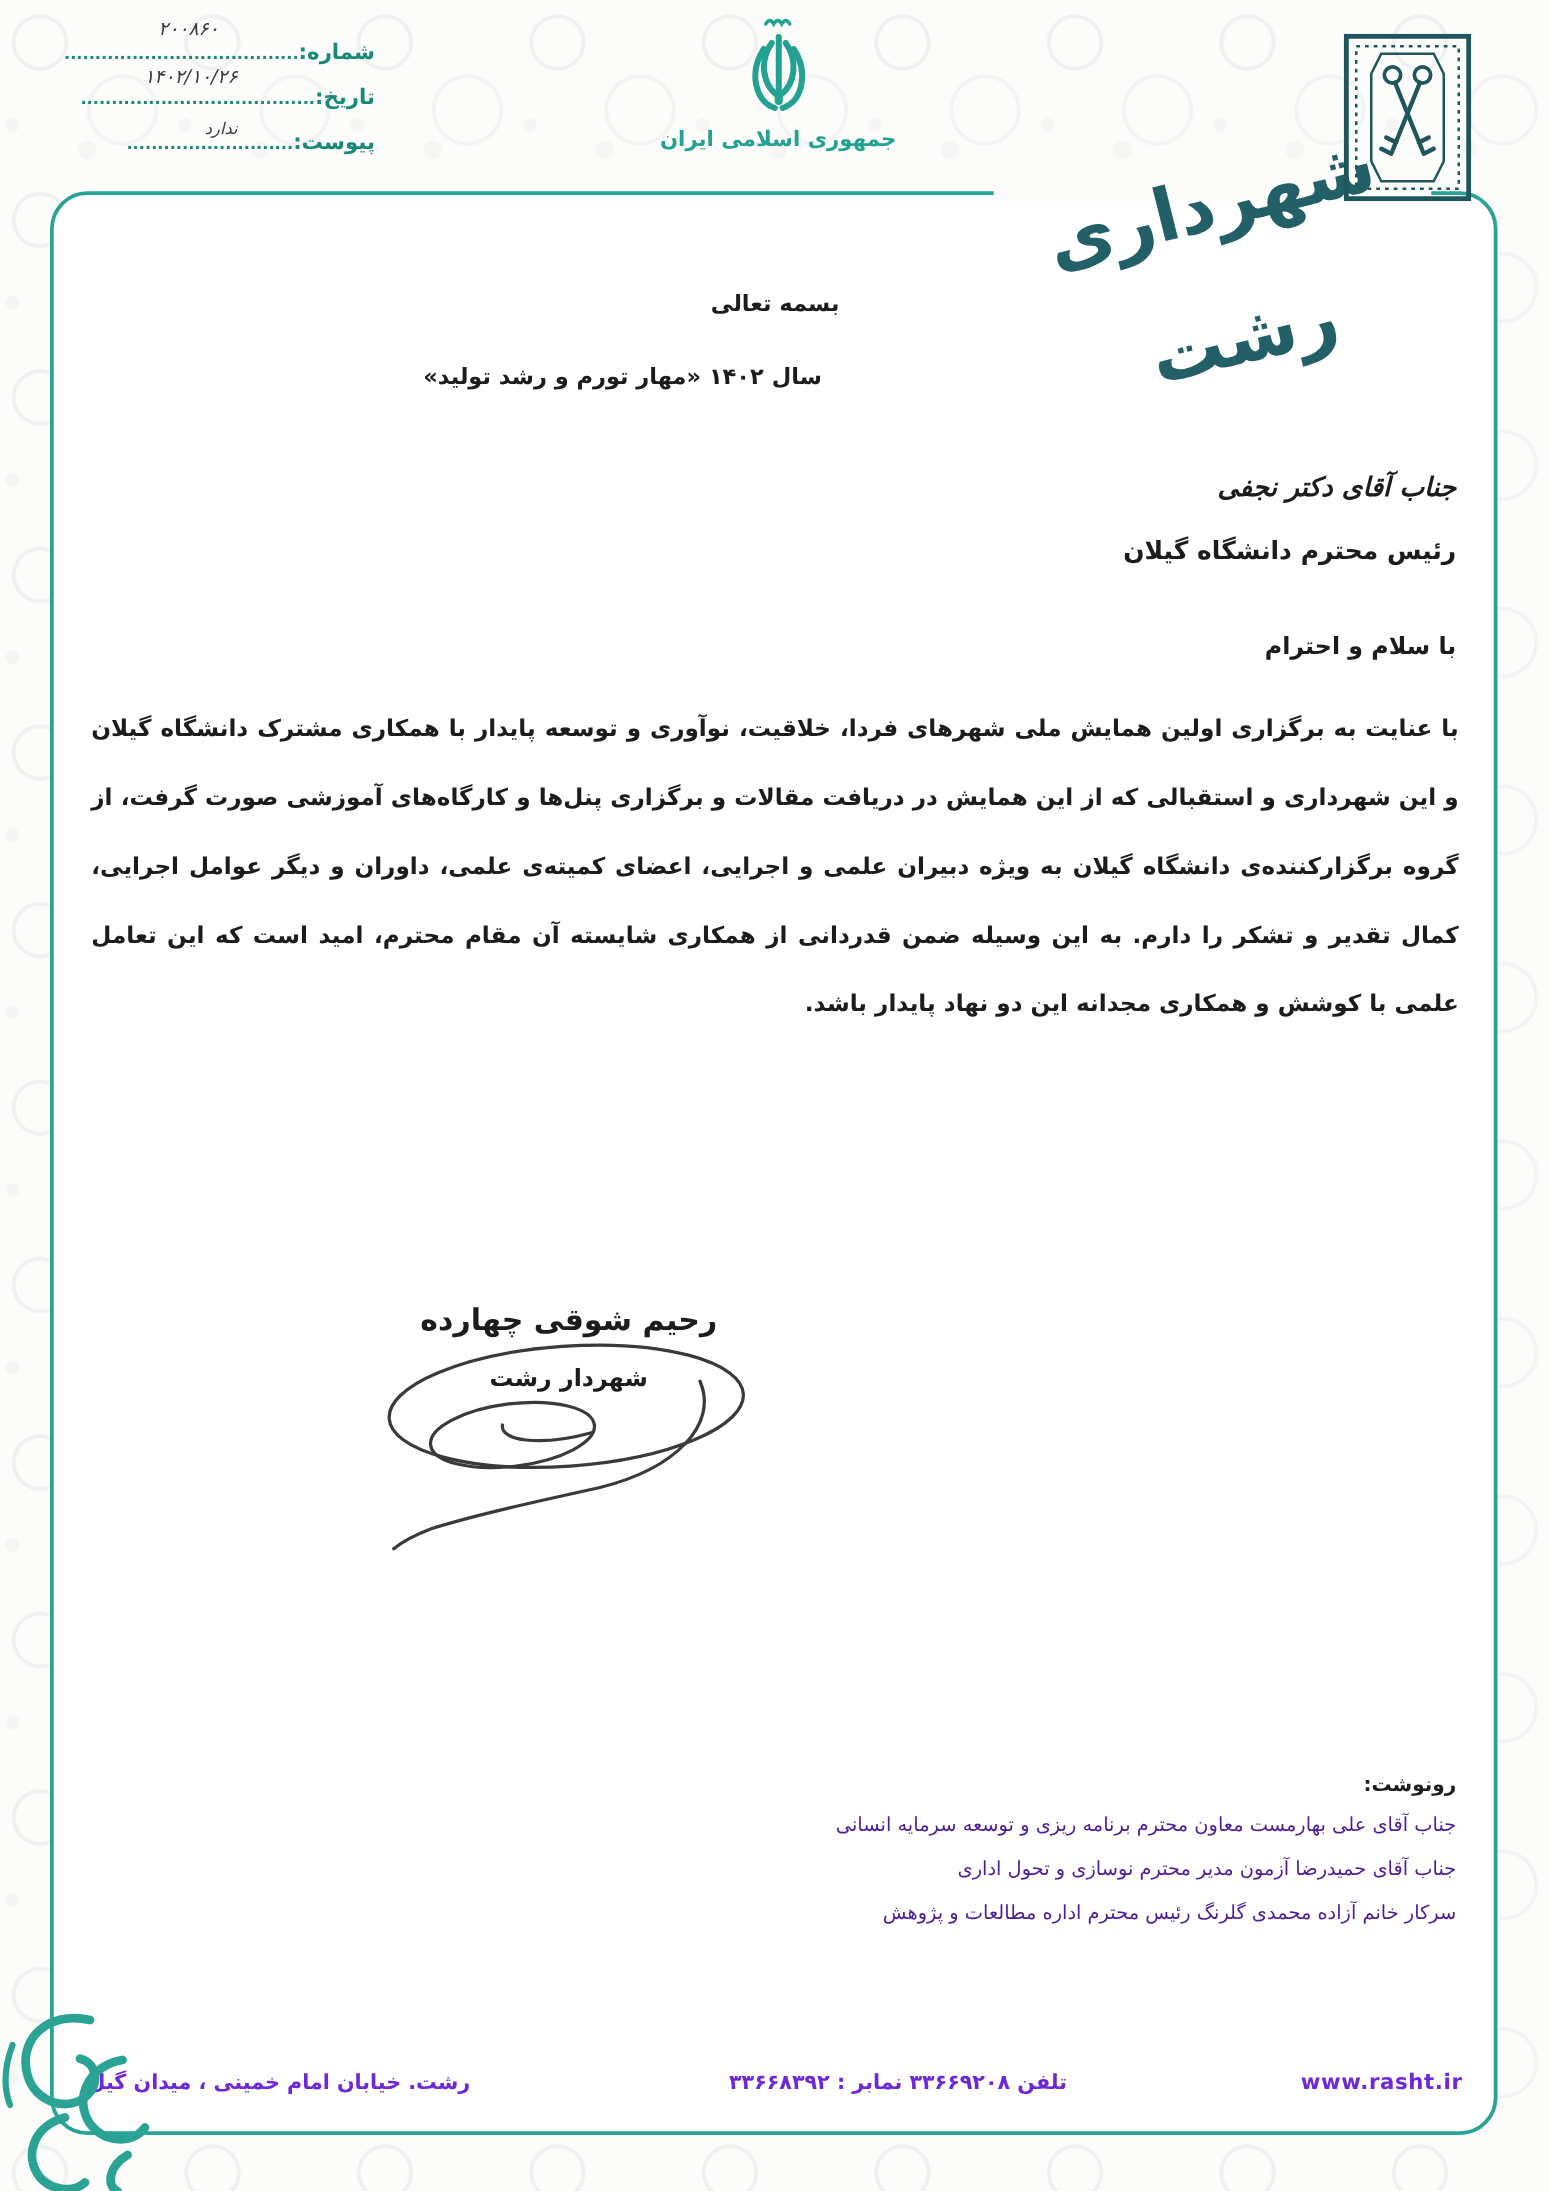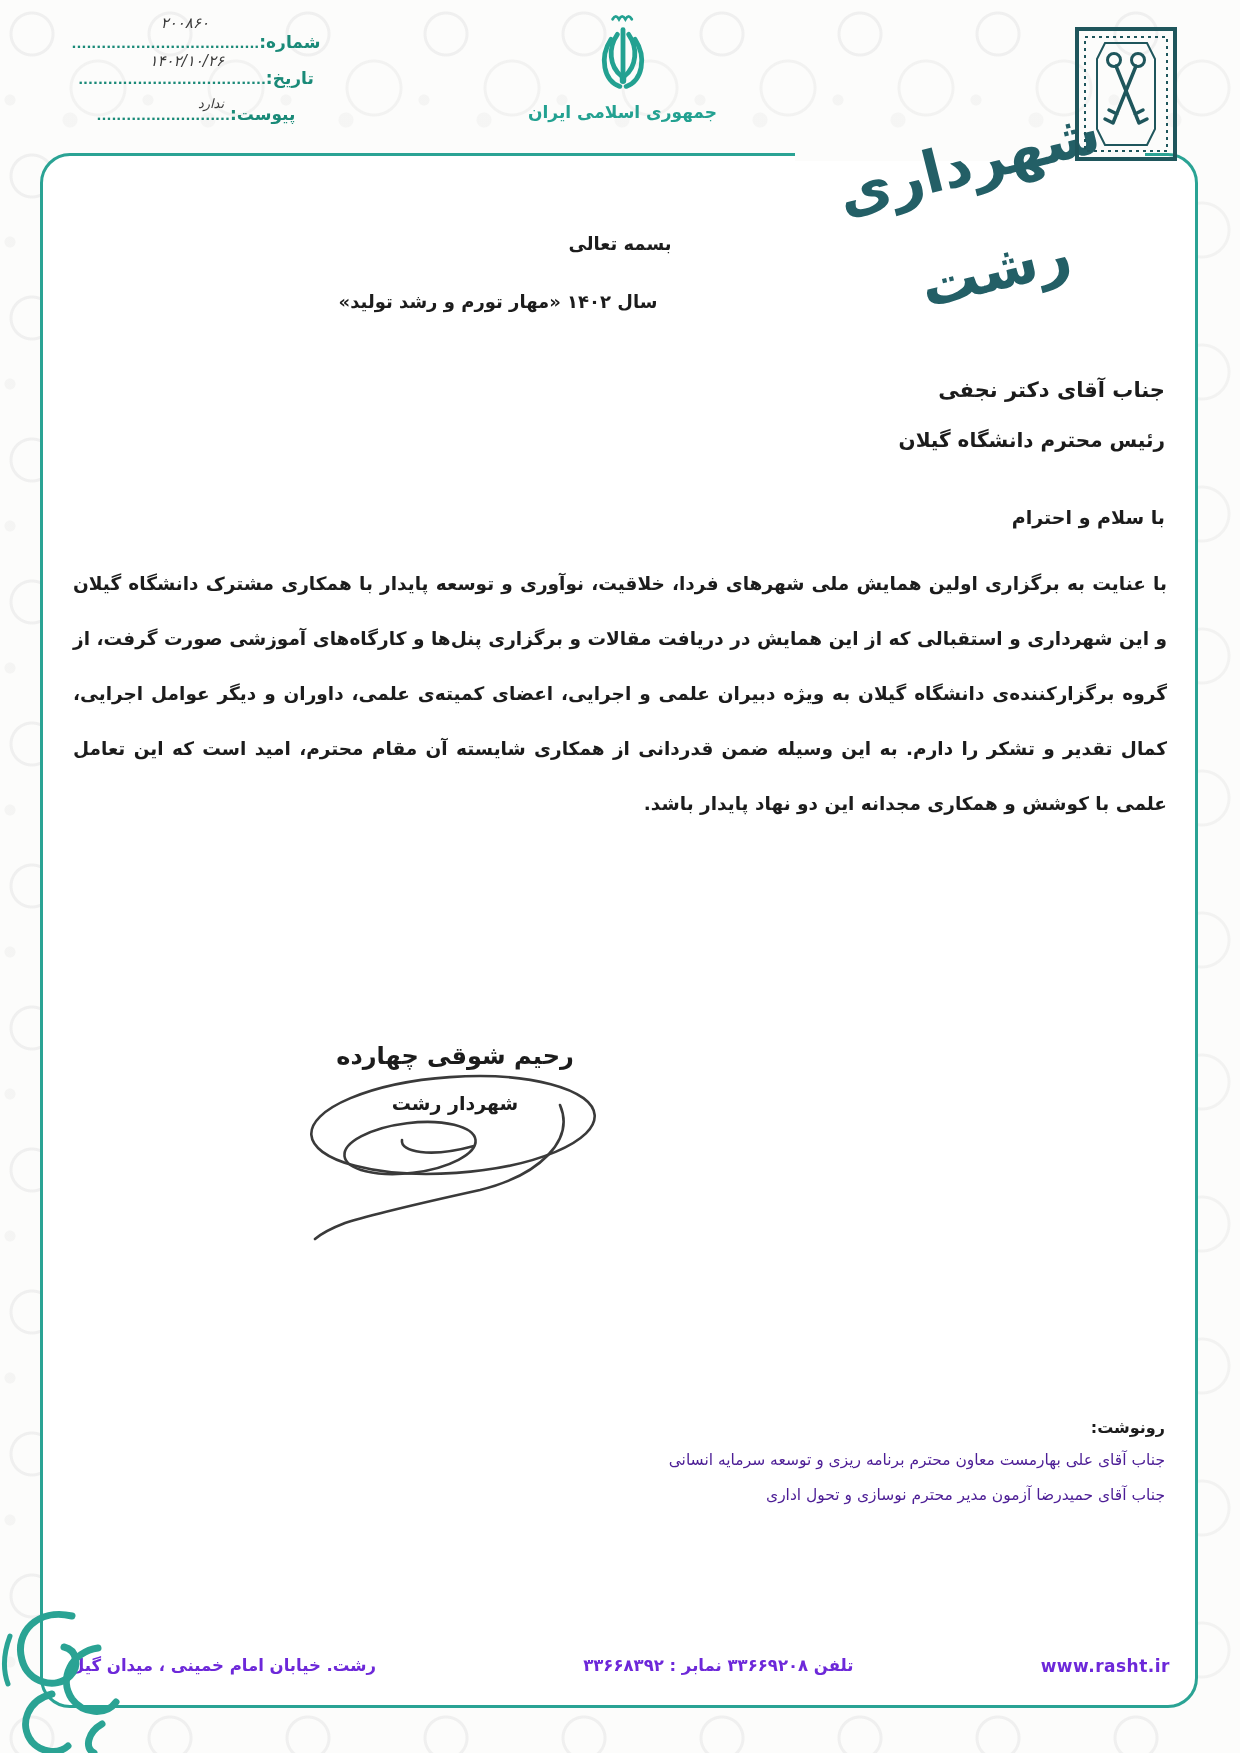--- a/index.html
+++ b/index.html
@@ -26,21 +26,21 @@
     border:3px solid #2aa394;
     border-radius:30px;
     z-index:1;
   }
   .border-mask{
     left:795px; top:146px; width:350px; height:15px;
     background:#fcfcfb; z-index:2;
   }
 
   
-  .hfields{ left:58px; top:20px; width:276px; z-index:3; direction:rtl;text-align:center; }
+  .hfields{ left:24px; top:20px; width:276px; z-index:3; direction:rtl; }
   .hrow{ position:relative; height:36px; }
   .hline{
     position:absolute; right:0; bottom:4px; width:100%;
     color:#1a8a78; font-weight:bold; font-size:17px;
     white-space:nowrap; overflow:hidden;
   }
   .hdots{ font-size:13px; letter-spacing:1px; font-weight:bold; color:#1a8a78; }
   .hval{
     position:absolute; z-index:2; color:#3b3b3b; font-size:15px;
     font-style:italic;
@@ -57,21 +57,21 @@
     transform:rotate(-14deg); transform-origin:center;
     text-align:center; line-height:110px; letter-spacing:2px;
   }
   .seal{ left:1075px; top:27px; z-index:3; }
 
   
   .bismillah{ left:0; top:233px; width:1240px; text-align:center; font-weight:bold; font-size:18px; z-index:3; }
   .slogan{ left:0; top:291px; width:996px; text-align:center; font-weight:bold; font-size:18px; z-index:3; }
 
   
-  .recipient-name{ right:75px; top:378px; font-weight:bold; font-size:21px; z-index:3; }
+  .recipient-name{ right:75px; top:378px; font-weight:bold; font-size:21px; z-index:3;font-style:italic; }
   .recipient-role{ right:75px; top:428px; font-weight:bold; font-size:20px; z-index:3; }
   .salutation{ right:75px; top:506px; font-weight:bold; font-size:19px; z-index:3; }
 
   
   .letter-body{
     right:73px; top:556px; width:1094px; z-index:3;
     font-size:18.5px; font-weight:bold; line-height:55px;
     text-align:justify; direction:rtl;
   }
 
@@ -157,20 +157,21 @@
 
 <div class="abs letter-body">با عنایت به برگزاری اولین همایش ملی شهرهای فردا، خلاقیت، نوآوری و توسعه پایدار با همکاری مشترک دانشگاه گیلان و این شهرداری و استقبالی که از این همایش در دریافت مقالات و برگزاری پنل‌ها و کارگاه‌های آموزشی صورت گرفت، از گروه برگزارکننده‌ی دانشگاه گیلان به ویژه دبیران علمی و اجرایی، اعضای کمیته‌ی علمی، داوران و دیگر عوامل اجرایی، کمال تقدیر و تشکر را دارم.  به این وسیله ضمن قدردانی از همکاری شایسته آن مقام محترم، امید است که این تعامل علمی با کوشش و همکاری مجدانه این دو نهاد پایدار باشد.</div>
 
 <div class="abs sig-name">رحیم شوقی چهارده</div>
 <div class="abs sig-role">شهردار رشت</div>
 
 <div class="abs cc">
   <div class="cc-label">رونوشت:</div>
   <div class="cc-item">جناب آقای علی بهارمست معاون محترم برنامه ریزی و توسعه سرمایه انسانی</div>
   <div class="cc-item">جناب آقای حمیدرضا آزمون مدیر محترم نوسازی و تحول اداری</div>
+  <div class="cc-item">سرکار خانم آزاده محمدی گلرنگ رئیس محترم اداره مطالعات و پژوهش</div>
 </div>
 
 <div class="abs footer">
   <div class="footer-address">رشت. خیابان امام خمینی ، میدان گیل</div>
   <div class="footer-phone">تلفن ۳۳۶۶۹۲۰۸   نمابر : ۳۳۶۶۸۳۹۲</div>
   <div class="footer-site">www.rasht.ir</div>
 </div>
 
 <svg class="abs overlay-svg" viewBox="0 0 1240 1753">
   <g stroke="#3a3a3a" stroke-width="2.6" fill="none" stroke-linecap="round">

